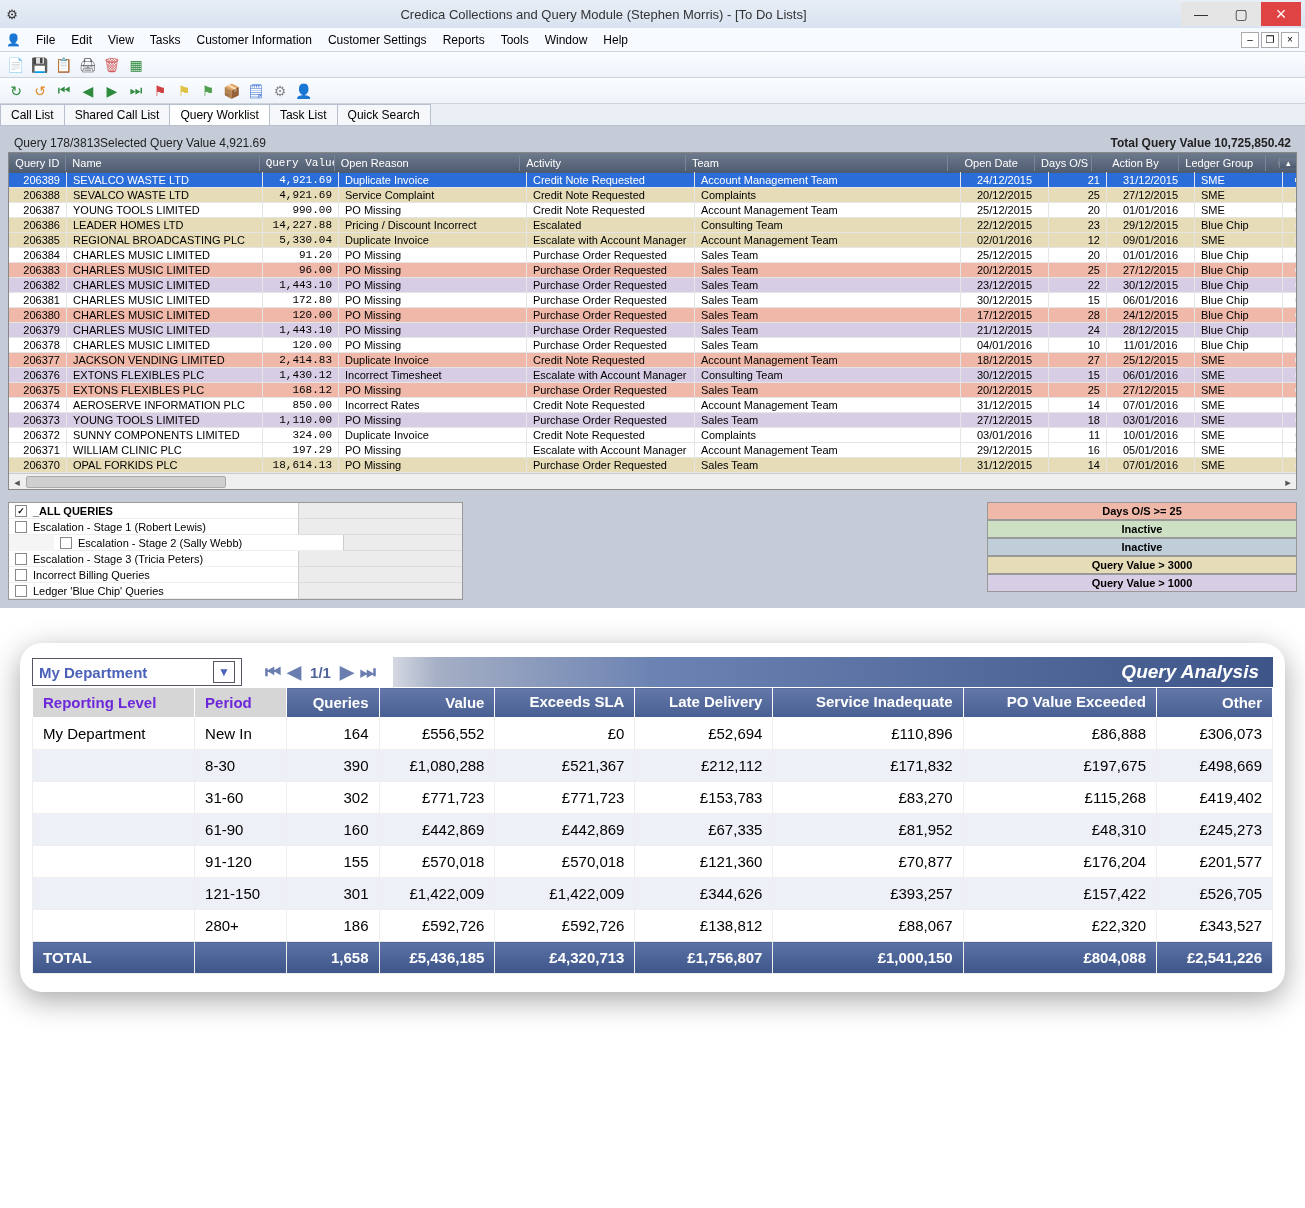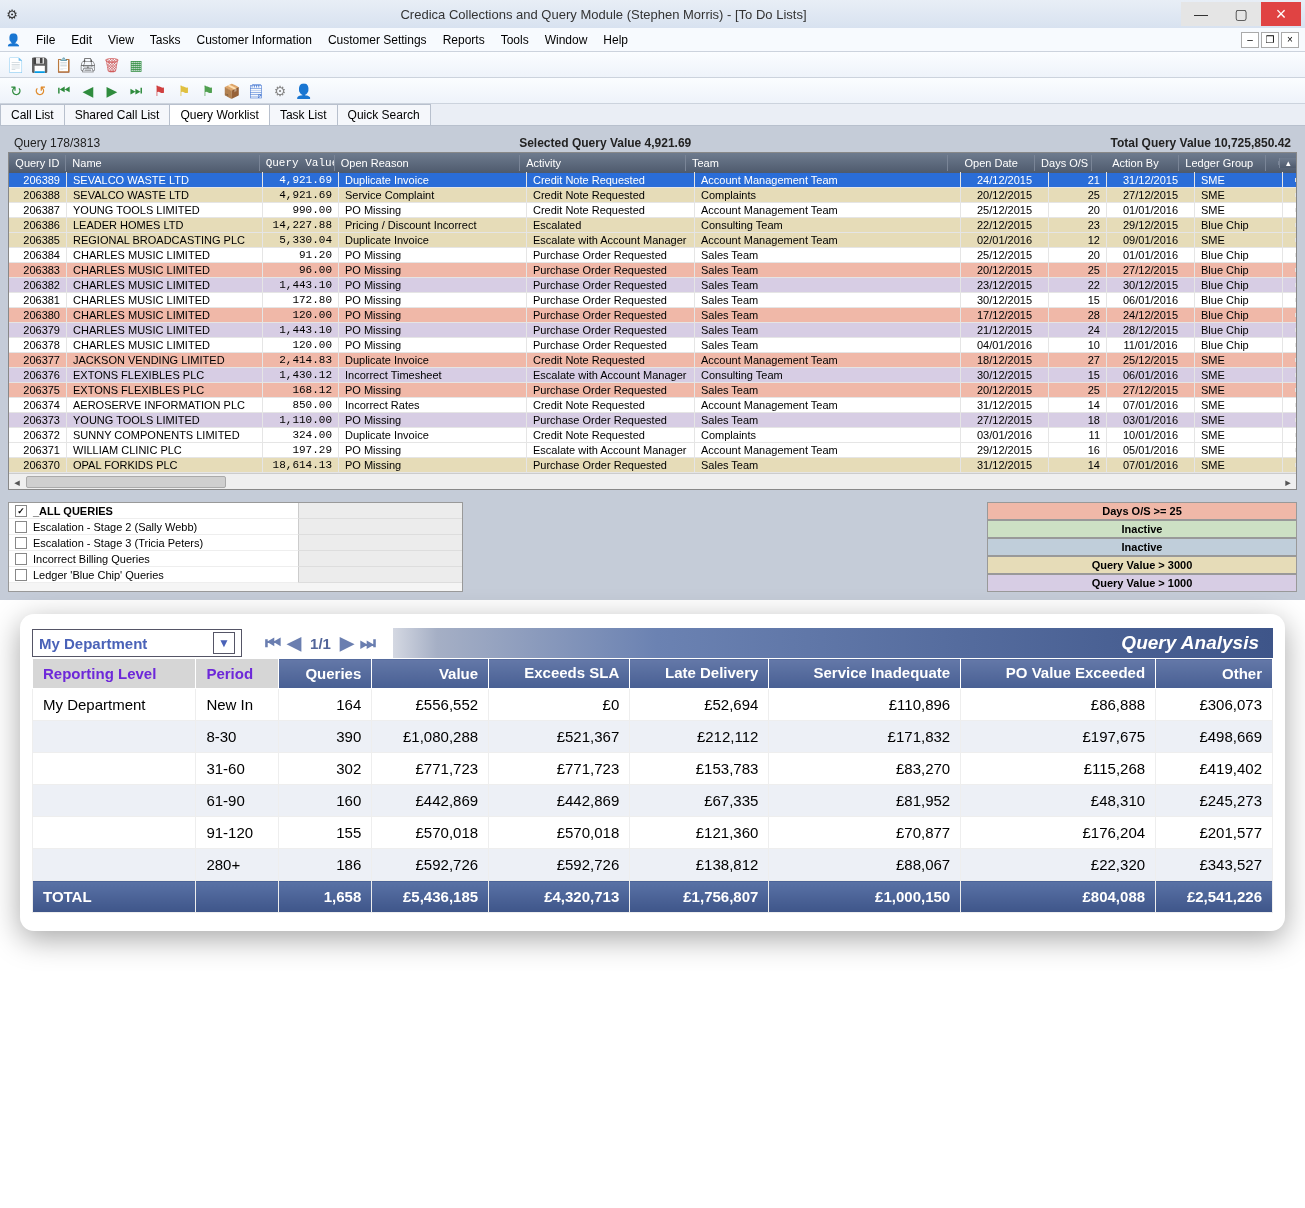--- a/index.html
+++ b/index.html
@@ -28,21 +28,21 @@
 
 
 .tabs { display: flex; background: #eaeef5; border-bottom: 1px solid #b8c0cd; font-size: 12px; }
 .tab { padding: 3px 10px; border: 1px solid #b8c0cd; border-bottom: none; margin-right: -1px; background: #f5f7fb; cursor: pointer; }
 .tab.active { background: #fff; font-weight: normal; }
 
 
 .workspace { background: #c5ccd8; padding: 8px; }
 .summary { display: flex; font-size: 12px; color: #222; padding: 2px 6px; }
 .summary .left { flex: 0 0 auto; }
-.summary .center { flex: 1; text-align: center; font-weight: bold; }
+.summary .center { flex: 1; font-weight: normal; }
 .summary .right { flex: 0 0 auto; font-weight: bold; }
 
 
 .grid { background: #fff; border: 1px solid #888; font-size: 11px; position: relative; }
 .gridhead { display: flex; background: linear-gradient(#6e7b8e,#4e5a6d); color: #fff; height: 20px; align-items: center; }
 .gridhead .col, .gridrow .col { padding: 2px 6px; border-right: 1px solid #7a8597; overflow: hidden; white-space: nowrap; }
 .gridhead .scrollcol { width: 17px; background: linear-gradient(#6e7b8e,#4e5a6d); border-left:1px solid #7a8597; }
 .gridrow { display: flex; height: 15px; align-items: center; border-bottom: 1px solid #e5e5e5; }
 .gridrow .col { border-right: 1px solid #e5e5e5; }
 .c-qid { width: 58px; text-align: right; }
@@ -77,21 +77,21 @@
 
 .legendpanel { margin-left: auto; width: 310px; }
 .legendrow { height: 18px; text-align: center; font-size: 11px; border: 1px solid #999; margin-bottom: 0; line-height:17px; font-weight:bold; }
 .lg-salmon { background: #f0b8a8; }
 .lg-green { background: #cde0c4; }
 .lg-blue { background: #c0ceda; }
 .lg-tan { background: #e6dcb8; }
 .lg-lilac { background: #d7cde4; }
 
 
-.report-card { margin: 14px 20px 40px 20px; background: #fff; border-radius: 14px; box-shadow: 0 8px 30px rgba(0,0,0,0.35); padding: 14px 12px 18px 12px; }
+.report-card { margin: 35px 20px 40px 20px; background: #fff; border-radius: 22px; box-shadow: 0 8px 30px rgba(0,0,0,0.35); padding: 14px 12px 18px 12px; }
 .report-header { display:flex; align-items:center; height:30px; }
 .report-dd { width:210px; height:28px; border:1px solid #556; display:flex; align-items:center; padding:0 6px; font-size:15px; color:#4a62b8; font-weight:bold; }
 .report-dd .caret { margin-left:auto; width:22px;height:22px;border:1px solid #556;display:flex;align-items:center;justify-content:center;font-size:12px; }
 .pager { display:flex; align-items:center; margin-left:20px; font-size:15px; color:#52659a; font-weight:bold; }
 .pager .pbtn { margin:0 3px; cursor:pointer; font-size:18px; color:#6a7eb0; }
 .report-title-bar-wrapper { flex:1; background: linear-gradient(90deg, #d4d8e2 0%, #a5afc5 5%, #6b82b2 30%, #3e5589 100%); height:30px; margin-left:14px; display:flex;align-items:center;justify-content:flex-end; padding-right:14px; color:#fff; font-style:italic; font-weight:bold; font-size:19px;padding-left:32px;}
 
 .rtable { width: 100%; border-collapse: collapse; font-size: 15px; }
 .rtable th { background: linear-gradient(#6b82b2,#485f93); color:#fff; padding:6px 10px; text-align:right; font-weight:bold; border:1px solid #fff; }
 .rtable th:first-child, .rtable td:first-child { text-align:left; }
@@ -455,20 +455,27 @@
   <div class="panels">
     <div class="filterpanel" id="filters">
         <div style="display: flex;">
           <div class="fr-left bold" style="font-weight: bold;">
             <span class="cb">✓</span>
             <span>_ALL QUERIES</span>
           </div>
           <div style="flex: 1 1 0%; background: rgb(236, 236, 236); border-bottom: 1px solid rgb(221, 221, 221); height: 16px;"></div>
         </div>
         <div style="display: flex;">
+          <div class="fr-left">
+            <span class="cb"></span>
+            <span>Escalation - Stage 1 (Robert Lewis)</span>
+          </div>
+          <div style="flex: 1 1 0%; background: rgb(236, 236, 236); border-bottom: 1px solid rgb(221, 221, 221); height: 16px;"></div>
+        </div>
+        <div style="display: flex; margin-left: 45px;">
           <div class="fr-left">
             <span class="cb"></span>
             <span>Escalation - Stage 2 (Sally Webb)</span>
           </div>
           <div style="flex: 1 1 0%; background: rgb(236, 236, 236); border-bottom: 1px solid rgb(221, 221, 221); height: 16px;"></div>
         </div>
         <div style="display: flex;">
           <div class="fr-left">
             <span class="cb"></span>
             <span>Escalation - Stage 3 (Tricia Peters)</span>
@@ -582,20 +589,31 @@
           <td>155</td>
           <td>£570,018</td>
           <td>£570,018</td>
           <td>£121,360</td>
           <td>£70,877</td>
           <td>£176,204</td>
           <td>£201,577</td>
         </tr>
         <tr>
           <td></td>
+          <td>121-150</td>
+          <td>301</td>
+          <td>£1,422,009</td>
+          <td>£1,422,009</td>
+          <td>£344,626</td>
+          <td>£393,257</td>
+          <td>£157,422</td>
+          <td>£526,705</td>
+        </tr>
+        <tr>
+          <td></td>
           <td>280+</td>
           <td>186</td>
           <td>£592,726</td>
           <td>£592,726</td>
           <td>£138,812</td>
           <td>£88,067</td>
           <td>£22,320</td>
           <td>£343,527</td>
         </tr>
         <tr class="total">

